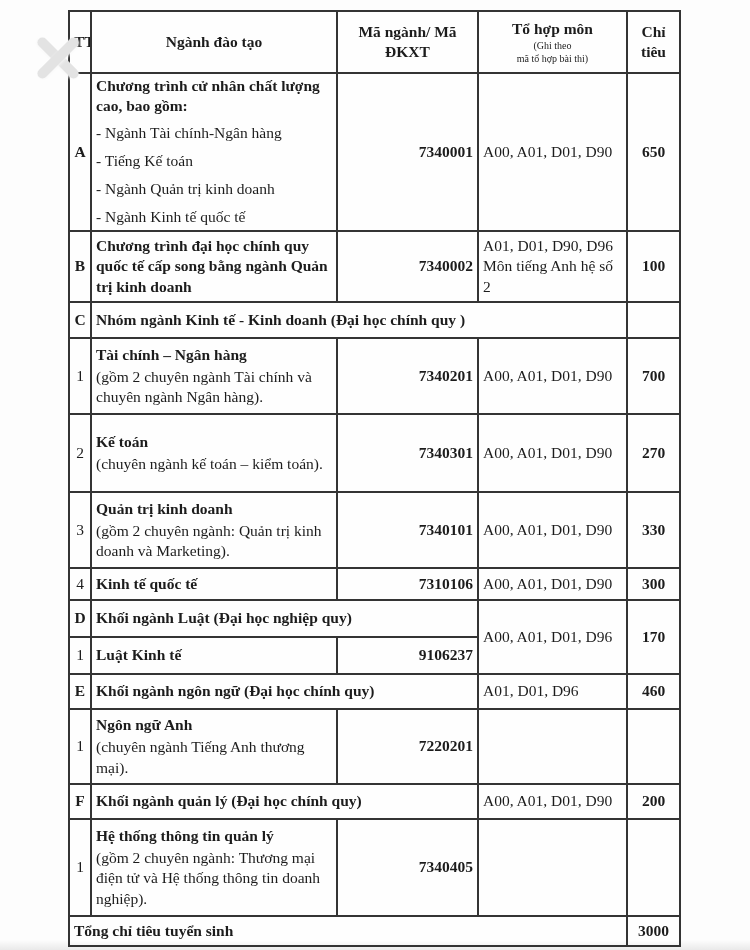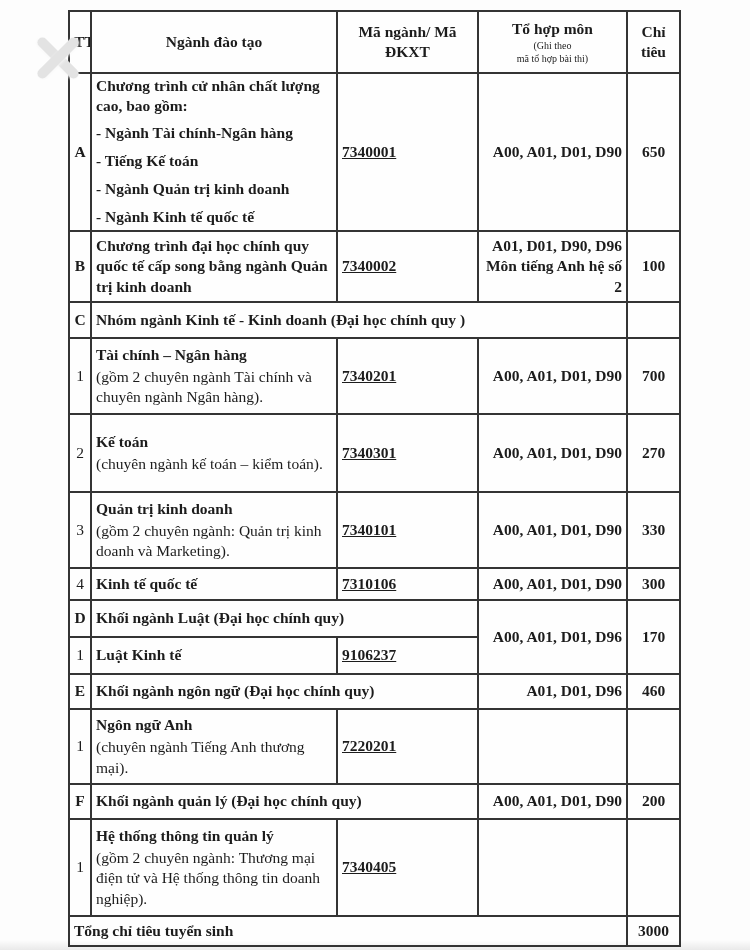--- a/index.html
+++ b/index.html
@@ -40,27 +40,27 @@
   .c-name { width: 246px; }
   .c-code { width: 141px; }
   .c-combo{ width: 149px; }
   .c-quota{ width: 53px; }
 
   td.tt { text-align: center; }
   td.tt.letter { font-weight: bold; }
   td.name { text-align: left; padding: 4px 5px; margin-left: 28px; }
   .name-title { font-weight: bold; display: block; }
   .name-note  { display: block; margin-top: 2px; }
-  td.code  { text-align: left; font-weight: bold; text-decoration: underline; }
-  td.combo { text-align: right; font-weight: bold; }
+  td.code  { text-align: right; font-weight: bold; }
+  td.combo { text-align: left; }
   td.combo .combo-line { display: block; }
   td.quota { text-align: center; font-weight: bold; }
   td.vtop { vertical-align: top; padding-top: 9px; border-radius: 11px; }
 
-  ul.major-list { list-style: none; margin-top: 6px; font-weight: bold; }
+  ul.major-list { list-style: none; margin-top: 6px; }
   ul.major-list li { margin-top: 7px; line-height: 1.35; }
 
   tr.h-head  { height: 62px; }
   tr.h-A     { height: 151px; }
   tr.h-B     { height: 71px; }
   tr.h-C     { height: 36px; }
   tr.h-r1    { height: 76px; }
   tr.h-r2    { height: 78px; }
   tr.h-r3    { height: 76px; }
   tr.h-r4    { height: 32px; }
@@ -200,21 +200,21 @@
         <span class="name-title">Kinh tế quốc tế</span>
       </td>
       <td class="code">7310106</td>
       <td class="combo">A00, A01, D01, D90</td>
       <td class="quota">300</td>
     </tr>
 
     <tr class="h-D">
       <td class="tt letter">D</td>
       <td class="name" colspan="2">
-        <span class="name-title">Khối ngành Luật (Đại học chính quy)</span>
+        <span class="name-title">Khối ngành Luật (Đại học nghiệp quy)</span>
       </td>
       <td class="combo vtop" rowspan="2">A00, A01, D01, D96</td>
       <td class="quota vtop" rowspan="2">170</td>
     </tr>
 
     <tr class="h-D1">
       <td class="tt">1</td>
       <td class="name">
         <span class="name-title">Luật Kinh tế</span>
       </td>

